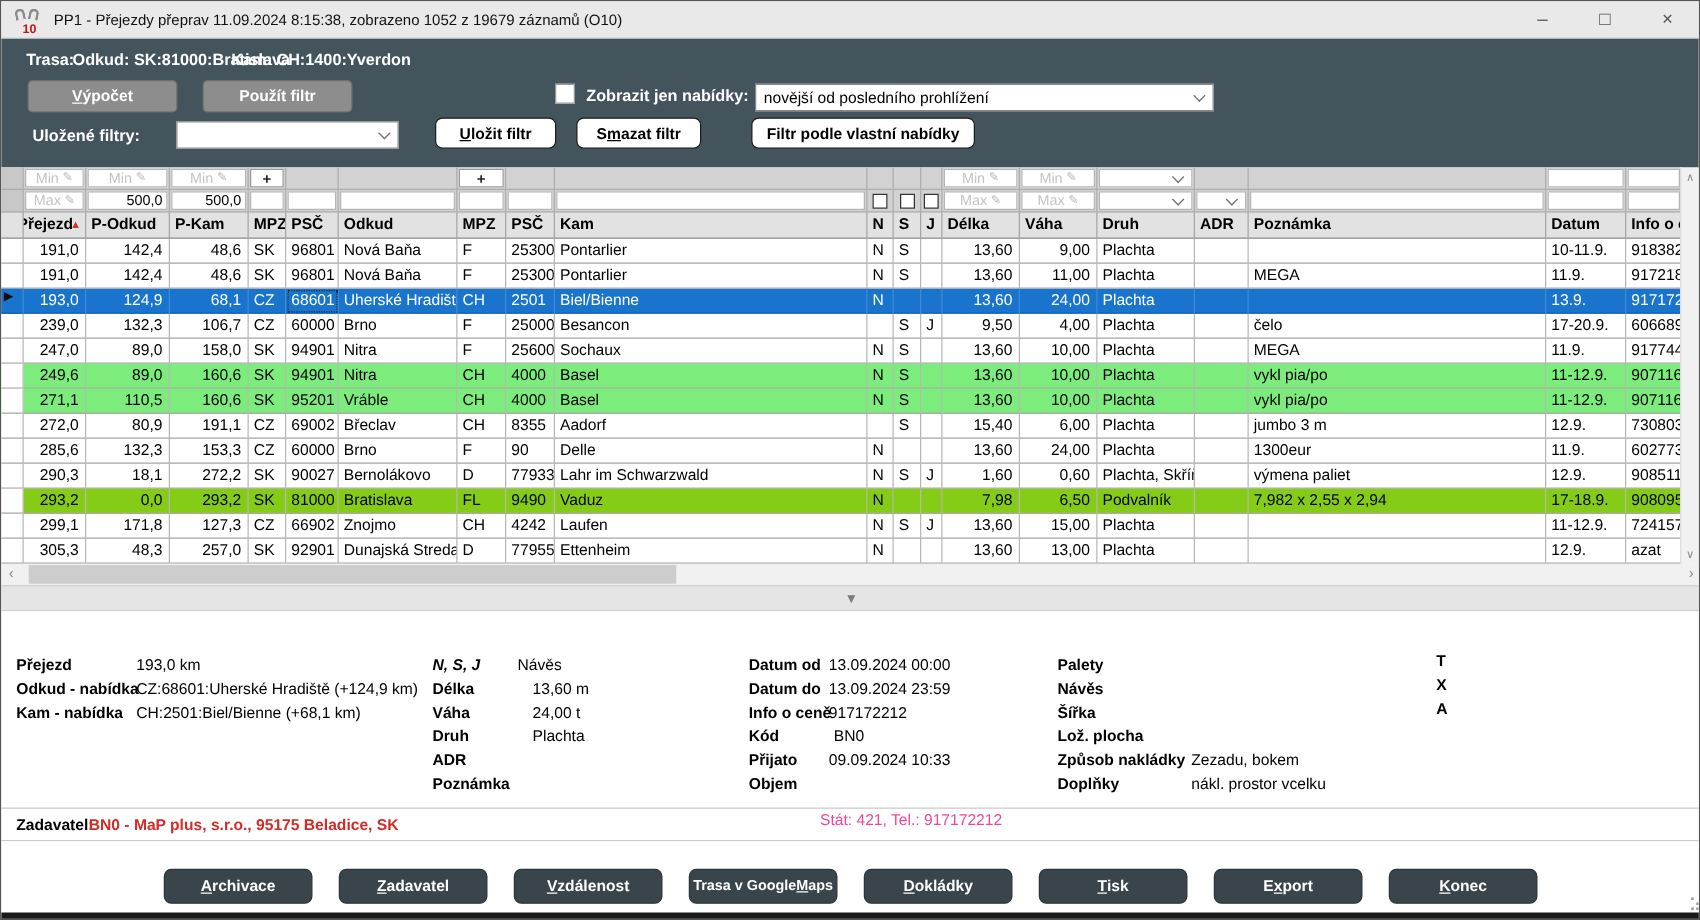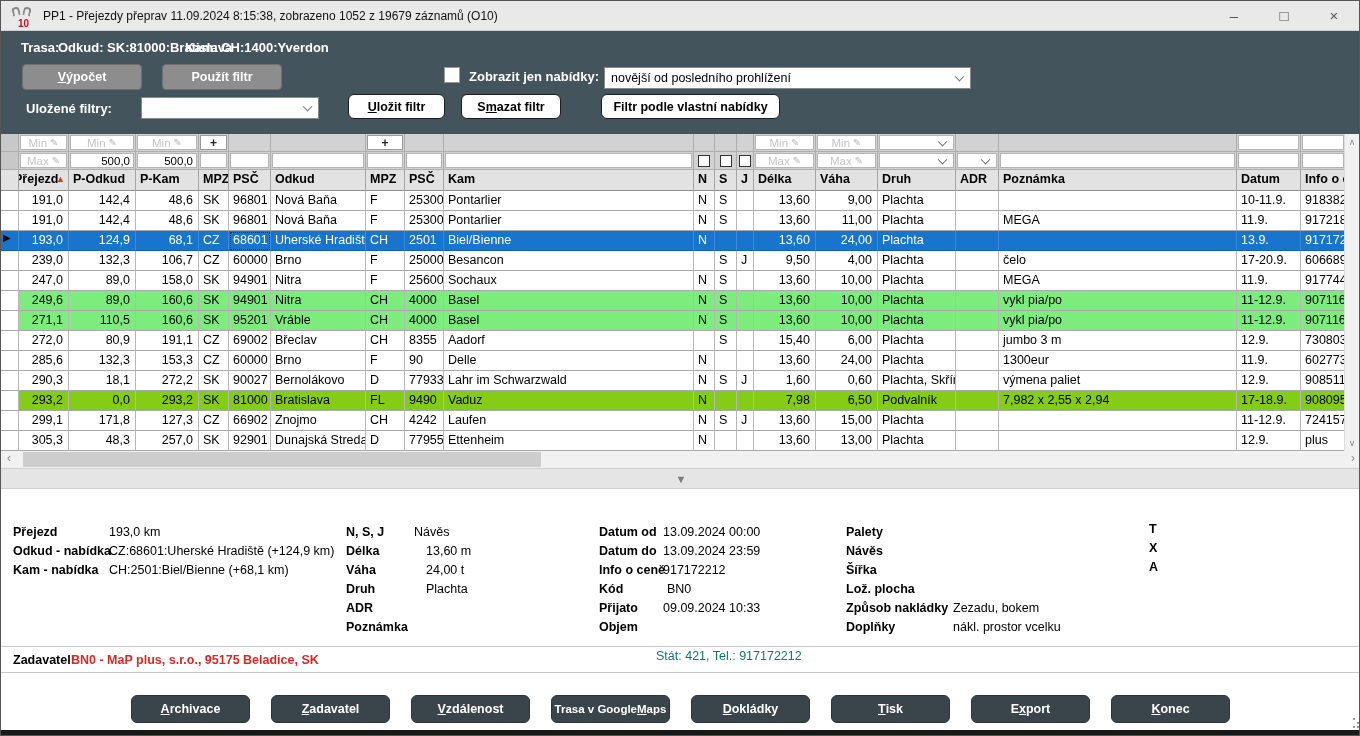--- a/index.html
+++ b/index.html
@@ -89,21 +89,21 @@
   .dline{display:flex;height:19px;align-items:center;white-space:nowrap;}
   .dlab{font-weight:bold;flex:0 0 auto;}
   .dval{flex:0 0 auto;}
   .txa{position:absolute;left:1148px;top:33px;font-weight:bold;}
   .txa div{height:19px;}
   
   .zstrip{position:absolute;top:645px;left:0;width:1360px;height:27px;background:#fff;
     border-top:1px solid #c9c9c9;border-bottom:1px solid #c9c9c9;font-size:12.5px;}
   .zstrip .zlab{position:absolute;left:12px;top:6px;font-weight:bold;}
   .zstrip .zval{position:absolute;left:70px;top:6px;font-weight:bold;color:#D42B26;}
-  .zstrip .zstat{position:absolute;left:655px;top:2px;color:#0f766e;}
+  .zstrip .zstat{position:absolute;left:655px;top:2px;color:#ec4899;}
   
   .bottom{position:absolute;top:672px;left:0;width:1360px;height:57px;background:#fff;}
   .bbar{position:absolute;top:22px;left:130px;display:flex;gap:21px;}
   .btn-dark{width:119px;height:28px;background:#3A454B;border:1px solid #2c343a;border-radius:6px;
     color:#fff;font-weight:bold;font-size:12.5px;display:flex;align-items:center;justify-content:center;white-space:nowrap;}
   .btn-dark.small-font{font-size:11.5px;}
   .blackbar{position:absolute;top:729px;left:0;width:1360px;height:7px;background:#191919;}
   .grip{position:absolute;right:6px;bottom:10px;width:2px;height:2px;background:#999;
     box-shadow:8px 0 #999,4px 4px #999,8px 4px #999,0 8px #999,4px 8px #999,8px 8px #999;}
   u{text-decoration:underline;}
@@ -592,21 +592,21 @@
           <div class="dcell w-kam">Ettenheim</div>
           <div class="dcell w-n">N</div>
           <div class="dcell w-s"></div>
           <div class="dcell w-j"></div>
           <div class="dcell w-delka a-r">13,60</div>
           <div class="dcell w-vaha a-r">13,00</div>
           <div class="dcell w-druh">Plachta</div>
           <div class="dcell w-adr"></div>
           <div class="dcell w-poznamka"></div>
           <div class="dcell w-datum">12.9.</div>
-          <div class="dcell w-info">plus</div>
+          <div class="dcell w-info">azat</div>
         </div>
       </div>
   </div>
 
   <div class="vscroll">
     <div class="arr" style="top:1px">∧</div>
     <div class="arr" style="bottom:1px">∨</div>
   </div>
 
   <div class="hscroll">
@@ -629,21 +629,21 @@
           <div class="dlab" style="width: 96px;">Odkud - nabídka</div>
           <div class="dval">CZ:68601:Uherské Hradiště (+124,9 km)</div>
         </div>
         <div class="dline">
           <div class="dlab" style="width: 96px;">Kam - nabídka</div>
           <div class="dval">CH:2501:Biel/Bienne (+68,1 km)</div>
         </div>
       </div>
     <div class="dgroup" style="left:345px">
         <div class="dline">
-          <div class="dlab" style="width: 68px;">N, S, J</div>
+          <div class="dlab" style="width: 68px; font-style: italic;">N, S, J</div>
           <div class="dval">Návěs</div>
         </div>
         <div class="dline">
           <div class="dlab" style="width: 80px;">Délka</div>
           <div class="dval">13,60 m</div>
         </div>
         <div class="dline">
           <div class="dlab" style="width: 80px;">Váha</div>
           <div class="dval">24,00 t</div>
         </div>

